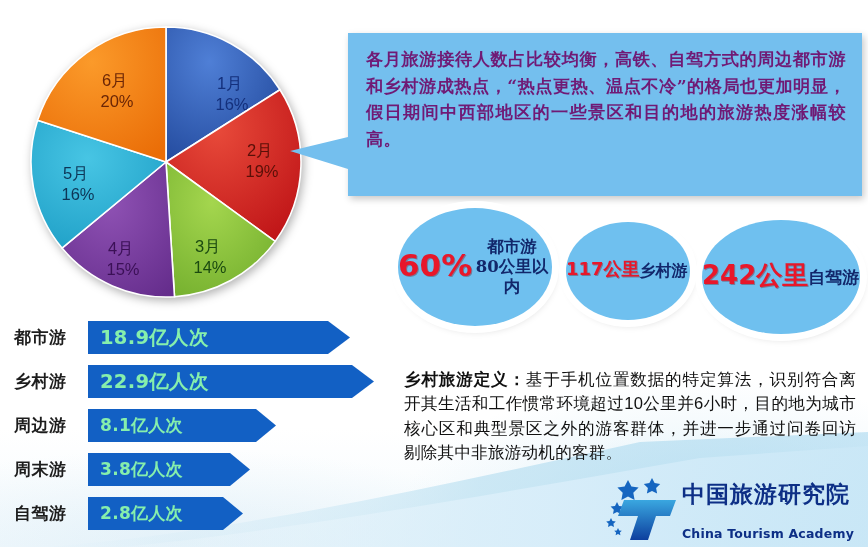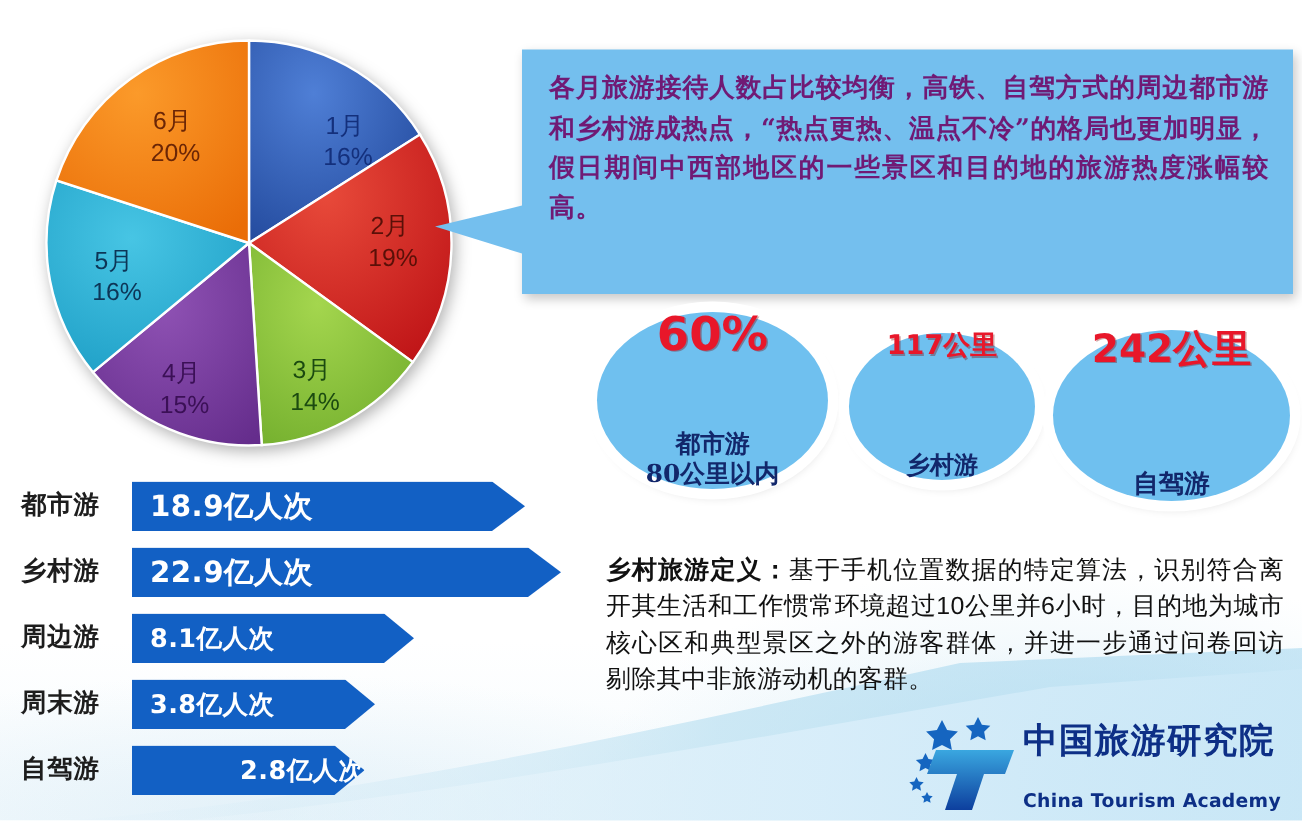--- a/index.html
+++ b/index.html
@@ -34,21 +34,21 @@
     color:#701a75;font-family:"DejaVu Serif","Liberation Serif",serif;
     font-weight:700;font-size:17.2px;line-height:1.55;
     letter-spacing:.4px;text-align:justify;text-justify:inter-ideograph;}
   #callout-tail{position:absolute;left:-58px;top:104px;width:0;height:0;
     border-top:14px solid transparent;border-bottom:18px solid transparent;
     border-right:58px solid #74bfee;}
 
   
   .bubble{position:absolute;border-radius:50%;background:#6fc0ef;
     box-shadow:0 0 0 7px #ffffff, 2px 4px 8px rgba(0,0,0,.22);
-    display:flex;flex-direction:column;align-items:center;justify-content:space-between;
+    display:flex;flex-direction:row;align-items:center;justify-content:flex-start;
     text-align:center;}
   .bubble .num{color:#e8172a;font-weight:700;
     font-family:"DejaVu Sans","Liberation Sans",sans-serif;
     text-shadow:1px 1px 0 rgba(120,0,0,.35);line-height:1;}
   .bubble .cap{color:#12276b;font-family:"DejaVu Serif","Liberation Serif",serif;
     font-weight:700;line-height:1.22;}
   #bubble-1{left:398px;top:208px;width:154px;height:118px;}
   #bubble-1 .num{font-size:31px;margin-bottom:4px;}
   #bubble-1 .cap{font-size:16.5px;}
   #bubble-2{left:566px;top:222px;width:124px;height:98px;}
@@ -61,21 +61,21 @@
   
   #bars{position:absolute;left:0;top:318px;width:400px;height:225px;}
   .bar-row{position:absolute;left:0;height:38px;width:400px;}
   .bar-cat{position:absolute;left:14px;top:0;height:38px;line-height:38px;
     color:#1d1d1d;font-family:"DejaVu Sans","Liberation Sans",sans-serif;
     font-weight:700;font-size:17px;letter-spacing:.5px;}
   .bar-arrow{position:absolute;top:3px;height:33px;
     background:#1260c4;
     filter:drop-shadow(2px 3px 4px rgba(0,0,0,.25));
     display:flex;align-items:center;}
-  .bar-val{color:#ffffff;font-family:"DejaVu Sans","Liberation Sans",sans-serif;
+  .bar-val{color:#86efac;font-family:"DejaVu Sans","Liberation Sans",sans-serif;
     font-weight:700;padding-left:12px;white-space:nowrap;letter-spacing:.3px;}
 
   
   #definition{position:absolute;left:404px;top:368px;width:452px;
     color:#111111;font-family:Liberation Sans, sans-serif;
     font-size:16.6px;line-height:1.47;letter-spacing:.2px;
     text-align:justify;text-justify:inter-ideograph;}
   #definition .term{font-weight:700;}
 
   
@@ -226,21 +226,21 @@
 
     <div class="bar-row" style="top:132px;">
       <div class="bar-cat">周末游</div>
       <div class="bar-arrow" style="left:88px;width:162px;clip-path:polygon(0 0, calc(100% - 20px) 0, 100% 50%, calc(100% - 20px) 100%, 0 100%);">
         <span class="bar-val" style="font-size:17px;">3.8亿人次</span>
       </div>
     </div>
 
     <div class="bar-row" style="top:176px;">
       <div class="bar-cat">自驾游</div>
-      <div class="bar-arrow" style="left:88px;width:155px;clip-path:polygon(0 0, calc(100% - 20px) 0, 100% 50%, calc(100% - 20px) 100%, 0 100%);justify-content:flex-end;">
+      <div class="bar-arrow" style="left:88px;width:155px;clip-path:polygon(0 0, calc(100% - 20px) 0, 100% 50%, calc(100% - 20px) 100%, 0 100%);">
         <span class="bar-val" style="font-size:17px;">2.8亿人次</span>
       </div>
     </div>
 
   </div>
 
   <div id="definition">
     <span class="term">乡村旅游定义：</span><span>基于手机位置数据的特定算法，识别符合离开其生活和工作惯常环境超过10公里并6小时，目的地为城市核心区和典型景区之外的游客群体，并进一步通过问卷回访剔除其中非旅游动机的客群。</span>
   </div>
 

